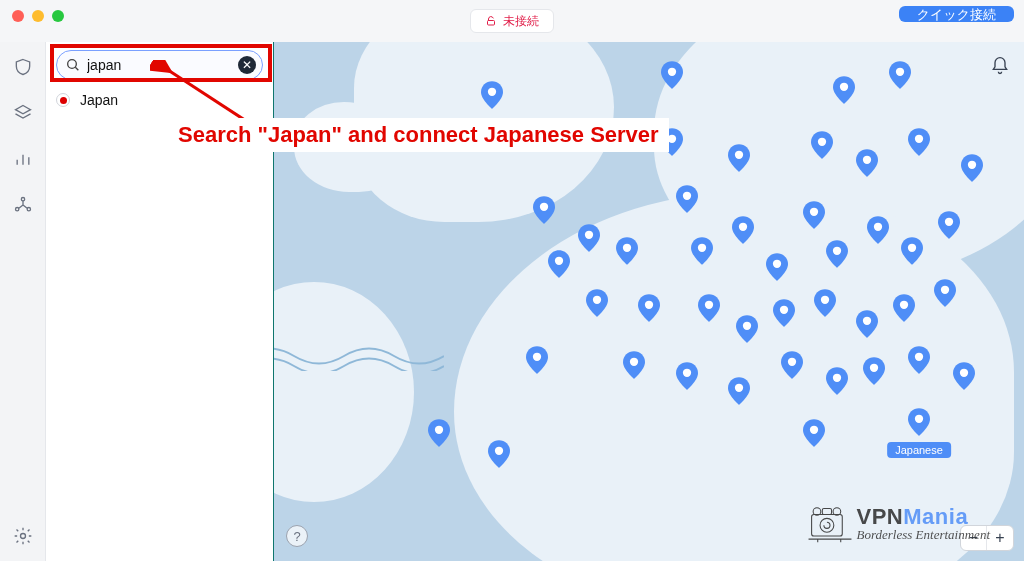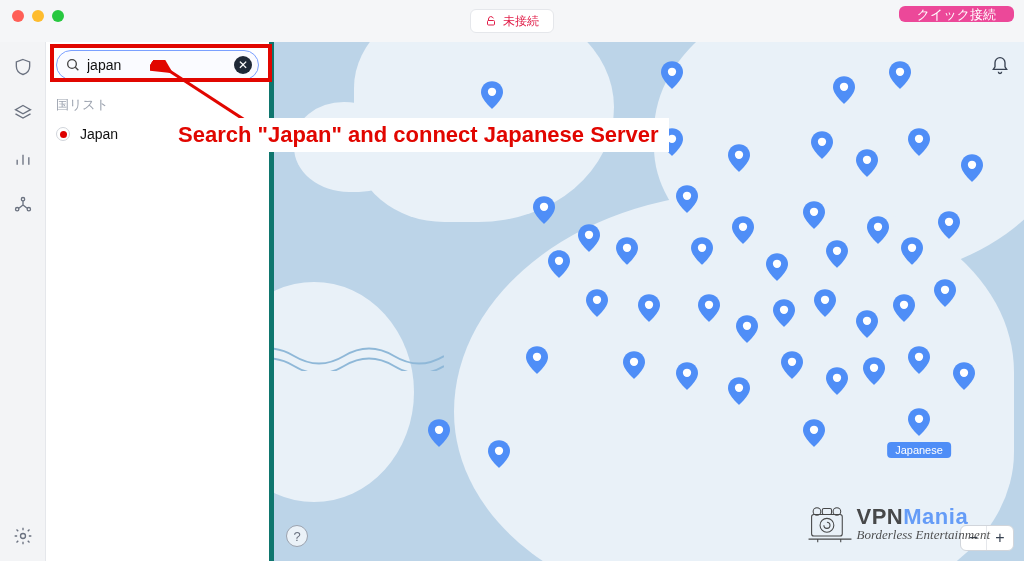--- a/index.html
+++ b/index.html
@@ -11,30 +11,30 @@
   .tl.red { background: #ff5f57; }
   .tl.yellow { background: #febc2e; }
   .tl.green { background: #28c840; }
 
   
   .topbar { position: absolute; top: 6px; left: 0; right: 0; height: 30px; display: flex; align-items: center; justify-content: center; gap: 24px; }
   .status-pill, .prompt-pill { background: #fff; border: 1px solid #e5e7eb; border-radius: 6px; height: 24px; display: flex; align-items: center; padding: 0 14px; font-size: 12px; }
   .status-pill { gap: 6px; color: #e11d48; font-weight: 500; }
   .prompt-pill { color: #374151; }
   .lock-icon svg { width: 12px; height: 12px; display: block; }
-  .quick-connect { position: absolute; top: 6px; right: 10px; height: 16px; padding: 0 18px; background: #ec4899; color: #fff; border: none; border-radius: 6px; font-size: 13px; font-weight: 500; cursor: pointer; }
+  .quick-connect { position: absolute; top: 6px; right: 10px; height: 16px; padding: 0 18px; background: #3b82f6; color: #fff; border: none; border-radius: 6px; font-size: 13px; font-weight: 500; cursor: pointer; }
 
   
   .rail { position: absolute; top: 42px; bottom: 0; left: 0; width: 46px; background: #f3f4f6; border-right: 1px solid #e5e7eb; display: flex; flex-direction: column; align-items: center; padding-top: 14px; gap: 24px; }
   .rail .rail-btn { width: 22px; height: 22px; color: #6b7280; cursor: pointer; display: flex; align-items: center; justify-content: center; }
   .rail .rail-btn svg { width: 20px; height: 20px; stroke: currentColor; fill: none; stroke-width: 1.6; }
   .rail .settings { position: absolute; bottom: 14px; }
 
   
-  .sidebar { position: absolute; top: 42px; bottom: 0; left: 46px; width: 228px; background: #fff; border-right: 5px solid #0f766e; padding: 8px 10px; }
+  .sidebar { position: absolute; top: 42px; bottom: 0; left: 46px; width: 228px; background: #fff; border-right: 1px solid #0f766e; padding: 8px 10px; }
   .search-wrap { position: relative; }
   .search-input { width: 100%; height: 30px; border-radius: 16px; border: 1.5px solid #7aa0ff; outline: none; padding: 0 30px 0 30px; font-size: 14px; color: #111; background: #fafbff; }
   .search-icon { position: absolute; left: 9px; top: 7px; width: 16px; height: 16px; color: #444; }
   .search-icon svg { width: 16px; height: 16px; stroke: currentColor; fill: none; stroke-width: 2; }
   .clear-btn { position: absolute; right: 7px; top: 6px; width: 18px; height: 18px; border-radius: 50%; background: #1f2937; color: #fff; display: flex; align-items: center; justify-content: center; font-size: 12px; cursor: pointer; line-height: 1; }
   .section-label { margin-top: 16px; font-size: 13px; color: #9ca3af; }
   .country-item { display: flex; align-items: center; gap: 10px; margin-top: 12px; font-size: 14px; color: #111; cursor: pointer; }
   .flag { width: 14px; height: 14px; border-radius: 50%; background: #fff; border: 1px solid #d1d5db; position: relative; overflow: hidden; }
   .flag.jp::after { content: ""; position: absolute; width: 7px; height: 7px; border-radius: 50%; background: #d00; top: 3px; left: 3px; }
 
@@ -133,21 +133,20 @@
   <div class="search-wrap">
     <span class="search-icon">
       <svg viewBox="0 0 24 24">
           <circle cx="10.5" cy="10.5" r="6.5"></circle>
           <path d="M20 20l-4.5-4.5"></path>
         </svg>
     </span>
     <input class="search-input" type="text" value="japan" style="">
     <span class="clear-btn">✕</span>
   </div>
-  <div class="section-label">国リスト</div>
   <div class="country-item">
     <span class="flag jp"></span>
     <span>Japan</span>
   </div>
 </div>
 
 <div class="anno-box"></div>
 <svg class="anno-arrow" viewBox="0 0 120 80">
   <defs>
       <marker id="ah" markerWidth="8" markerHeight="8" refX="2" refY="4" orient="auto">

